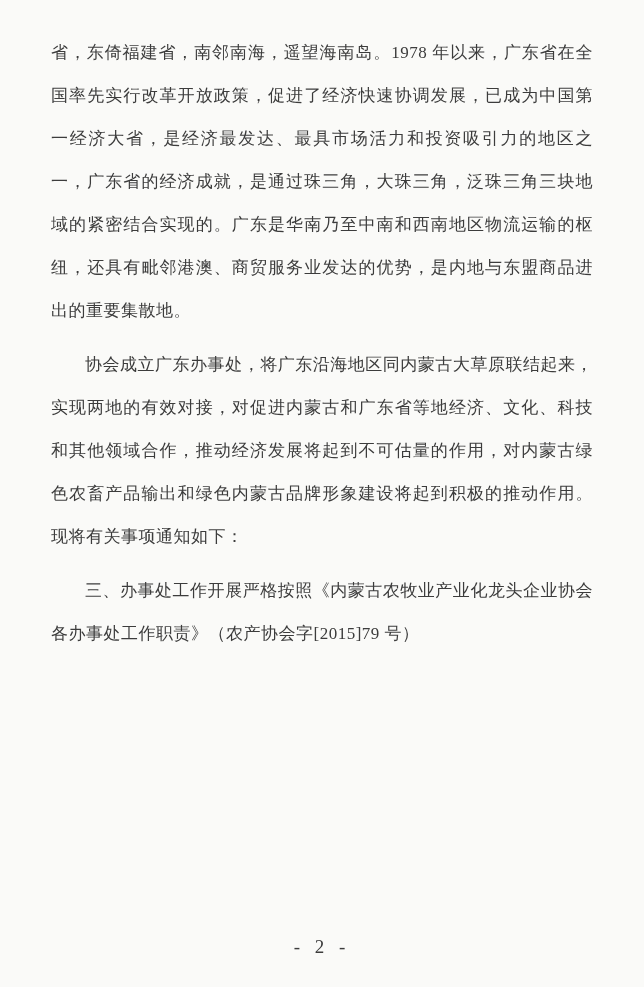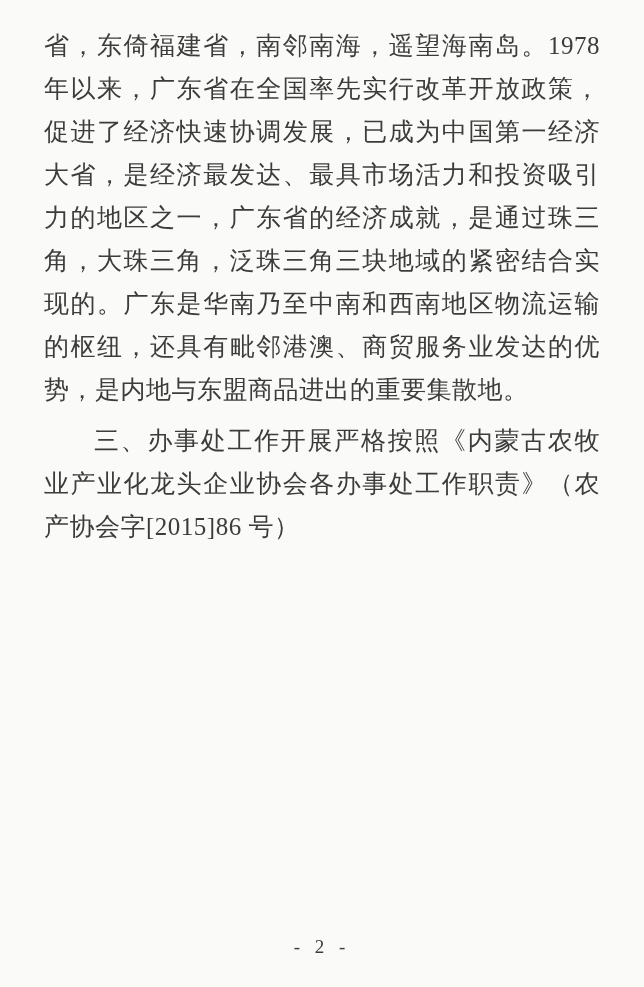--- a/index.html
+++ b/index.html
@@ -19,22 +19,22 @@
   }
   .text-body {
     position: absolute;
     top: 0;
     left: 40px;
     width: 564px;
     padding-top: 20px;
     box-sizing: border-box;
   }
   .para {
-    margin: 4px;
-    font-size: 25px;
+    margin: 11px;
+    font-size: 17px;
     line-height: 43px;
     letter-spacing: 0.5px;
     text-align: justify;
     text-justify: inter-character;
     word-break: break-all;
   }
   .para + .para {
     margin-top: 8px;
   }
   .para.indent {
@@ -50,16 +50,17 @@
     letter-spacing: 5px;
     color: #3c3c3c;
   }
 </style>
 </head>
 <body>
 
 <div class="page" style="background: rgb(250, 250, 248); color: rgb(60, 60, 60);">
   <div class="text-body">
       <p class="para">省，东倚福建省，南邻南海，遥望海南岛。1978 年以来，广东省在全国率先实行改革开放政策，促进了经济快速协调发展，已成为中国第一经济大省，是经济最发达、最具市场活力和投资吸引力的地区之一，广东省的经济成就，是通过珠三角，大珠三角，泛珠三角三块地域的紧密结合实现的。广东是华南乃至中南和西南地区物流运输的枢纽，还具有毗邻港澳、商贸服务业发达的优势，是内地与东盟商品进出的重要集散地。</p>
-      <p class="para indent">三、办事处工作开展严格按照《内蒙古农牧业产业化龙头企业协会各办事处工作职责》（农产协会字[2015]86 号）</p>
+      <p class="para indent">协会成立广东办事处，将广东沿海地区同内蒙古大草原联结起来，实现两地的有效对接，对促进内蒙古和广东省等地经济、文化、科技和其他领域合作，推动经济发展将起到不可估量的作用，对内蒙古绿色农畜产品输出和绿色内蒙古品牌形象建设将起到积极的推动作用。现将有关事项通知如下：</p>
+      <p class="para indent">三、办事处工作开展严格按照《内蒙古农牧业产业化龙头企业协会各办事处工作职责》（农产协会字[2015]79 号）</p>
     </div>
   <div class="page-number">- 2 -</div>
 </div>
 
 </body></html>

